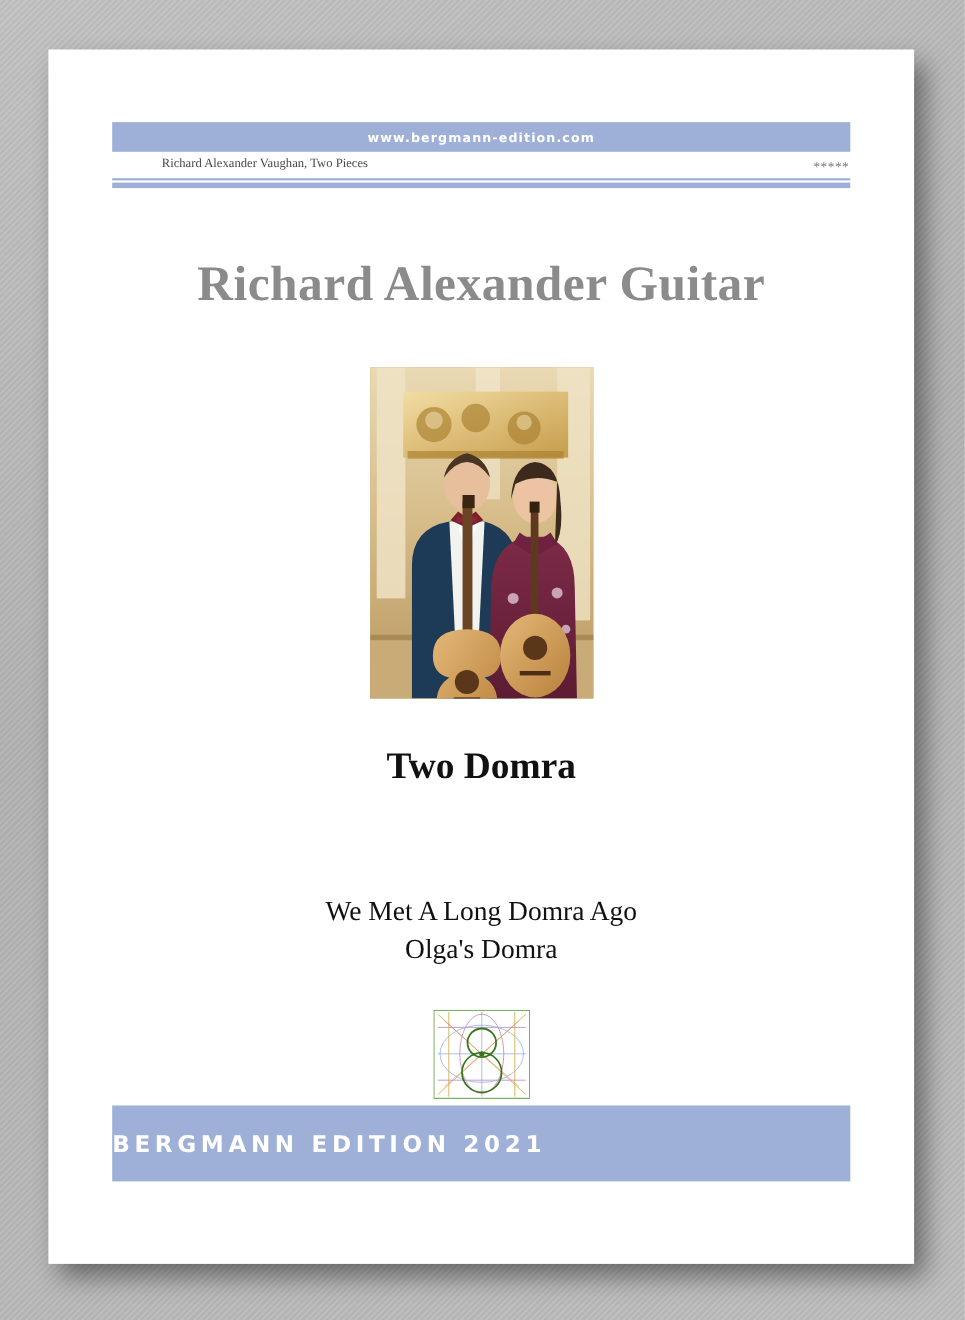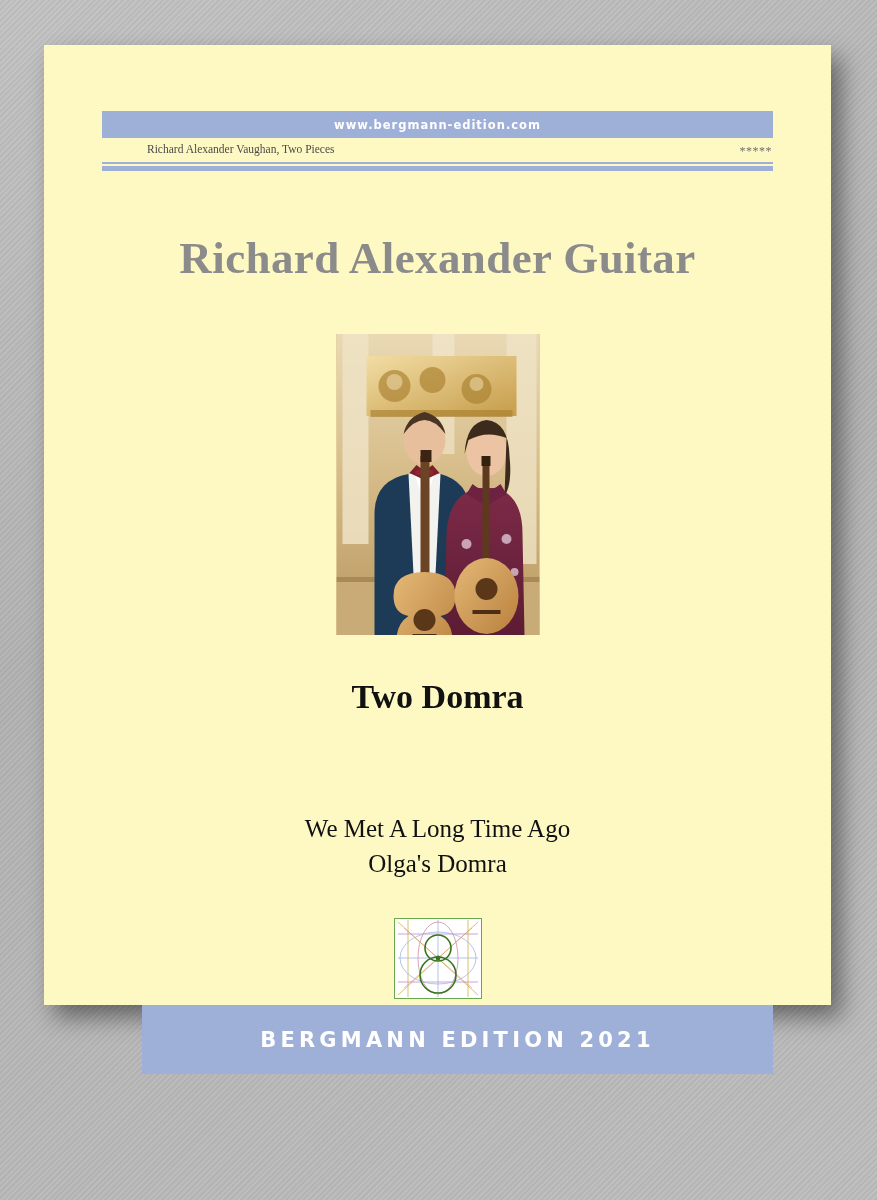--- a/index.html
+++ b/index.html
@@ -20,22 +20,22 @@
     inset: 0;
     background:
       repeating-linear-gradient(135deg, rgba(255,255,255,0.045) 0 2px, rgba(0,0,0,0.035) 2px 4px),
       linear-gradient(160deg, #c2c2c2 0%, #b2b2b2 45%, #bdbdbd 100%);
   }
   .page {
     position: absolute;
     left: 44px;
     top: 45px;
     width: 787px;
-    height: 960px;
-    background: #fef9c3;
+    height: 1104px;
+    background: #ffffff;
     box-shadow: 10px 12px 22px rgba(0,0,0,0.45);
   }
   .inner {
     position: absolute;
     left: 58px;
     right: 58px;
     top: 0;
     bottom: 0;
   }
 
@@ -175,22 +175,20 @@
   
   .footer-band {
     position: absolute;
     top: 960px;
     left: 0;
     right: 0;
     height: 69px;
     background: #9fb0d8;
     display: flex;
     align-items: center;
-    justify-content: center;
-    margin-left: 40px;
   }
   .footer-band .txt {
     font-family: "DejaVu Sans", sans-serif;
     font-weight: bold;
     font-size: 21px;
     letter-spacing: 4.2px;
     color: #ffffff;
   }
 </style>
 </head>
@@ -297,21 +295,21 @@
           <ellipse cx="150" cy="262" rx="32" ry="38" fill="url(#guit)"></ellipse>
           <ellipse cx="150" cy="255" rx="11" ry="11" fill="#5a3718"></ellipse>
           <rect x="136" y="276" width="28" height="4" fill="#4b2e14"></rect>
         </g>
       </svg>
     </div>
 
     <div class="work-title">Two Domra</div>
 
     <div class="movements">
-      <div>We Met A Long Time Ago</div>
+      <div>We Met A Long Domra Ago</div>
       <div>Olga's Domra</div>
     </div>
 
     <div class="logo">
       <svg viewBox="0 0 88 81" aria-hidden="true">
         <rect x="0.5" y="0.5" width="87" height="80" fill="#ffffff" stroke="#6aa84f" stroke-width="1"></rect>
         <g fill="none" stroke-width="0.8" opacity="0.85">
           <path d="M4 4 L84 77 M84 4 L4 77" stroke="#c9a227"></path>
           <path d="M4 40 L84 40 M44 2 L44 79" stroke="#8faadc"></path>
           <path d="M14 2 L14 79 M74 2 L74 79" stroke="#c9a227"></path>

